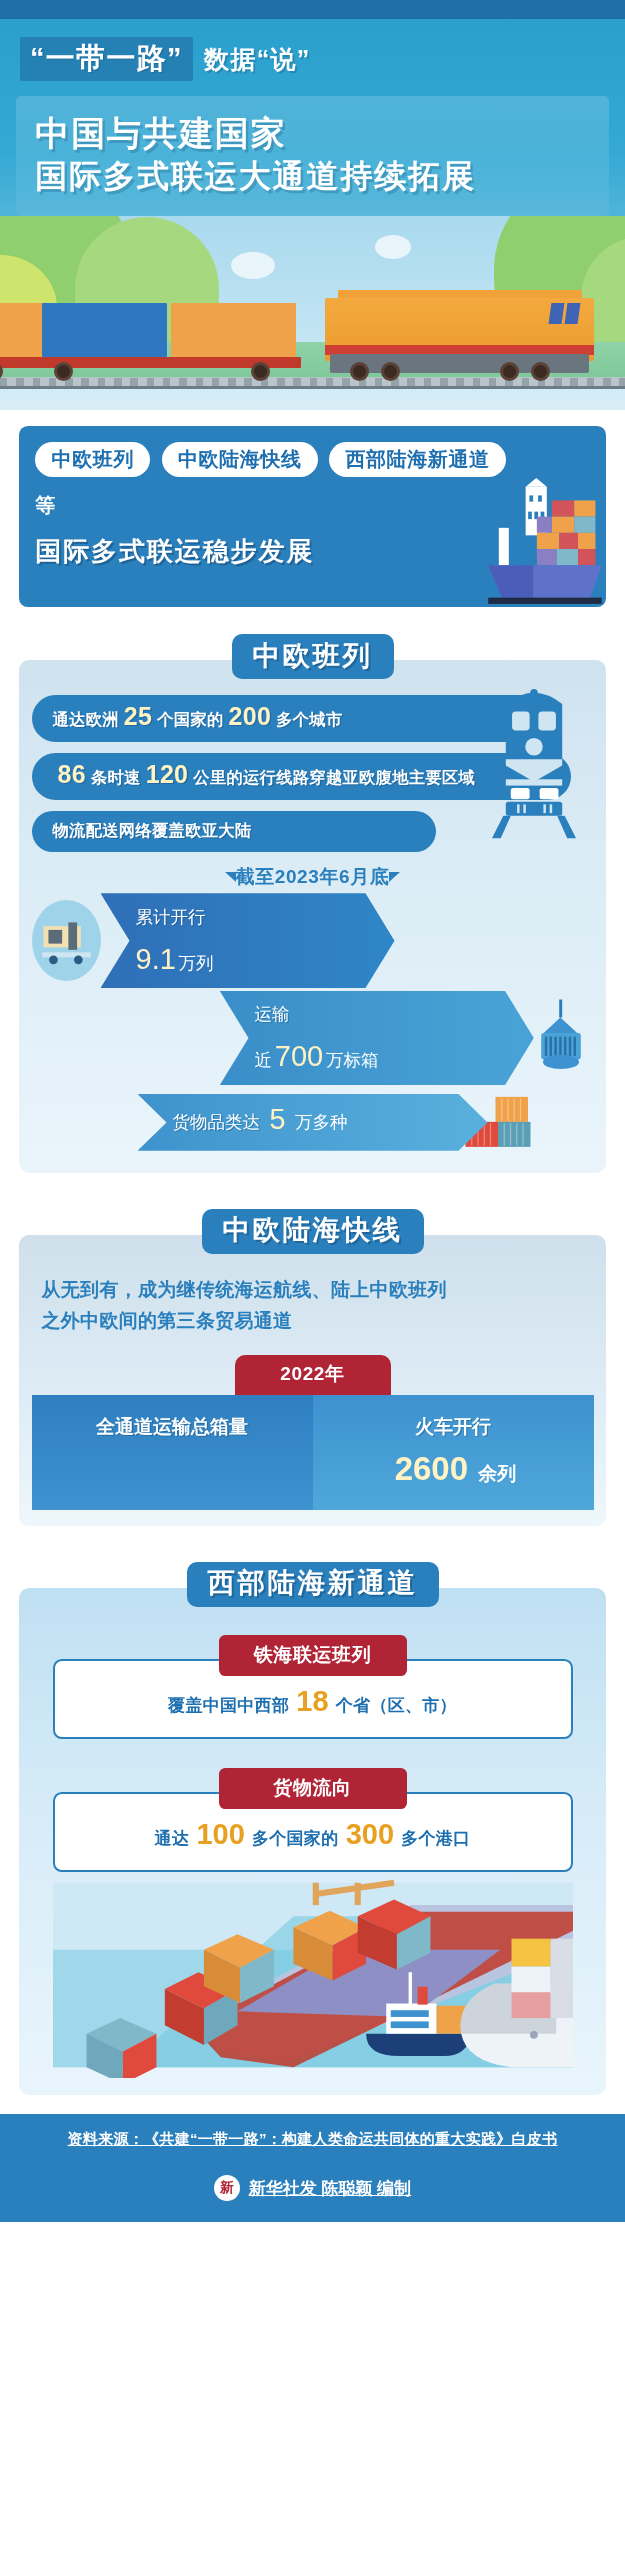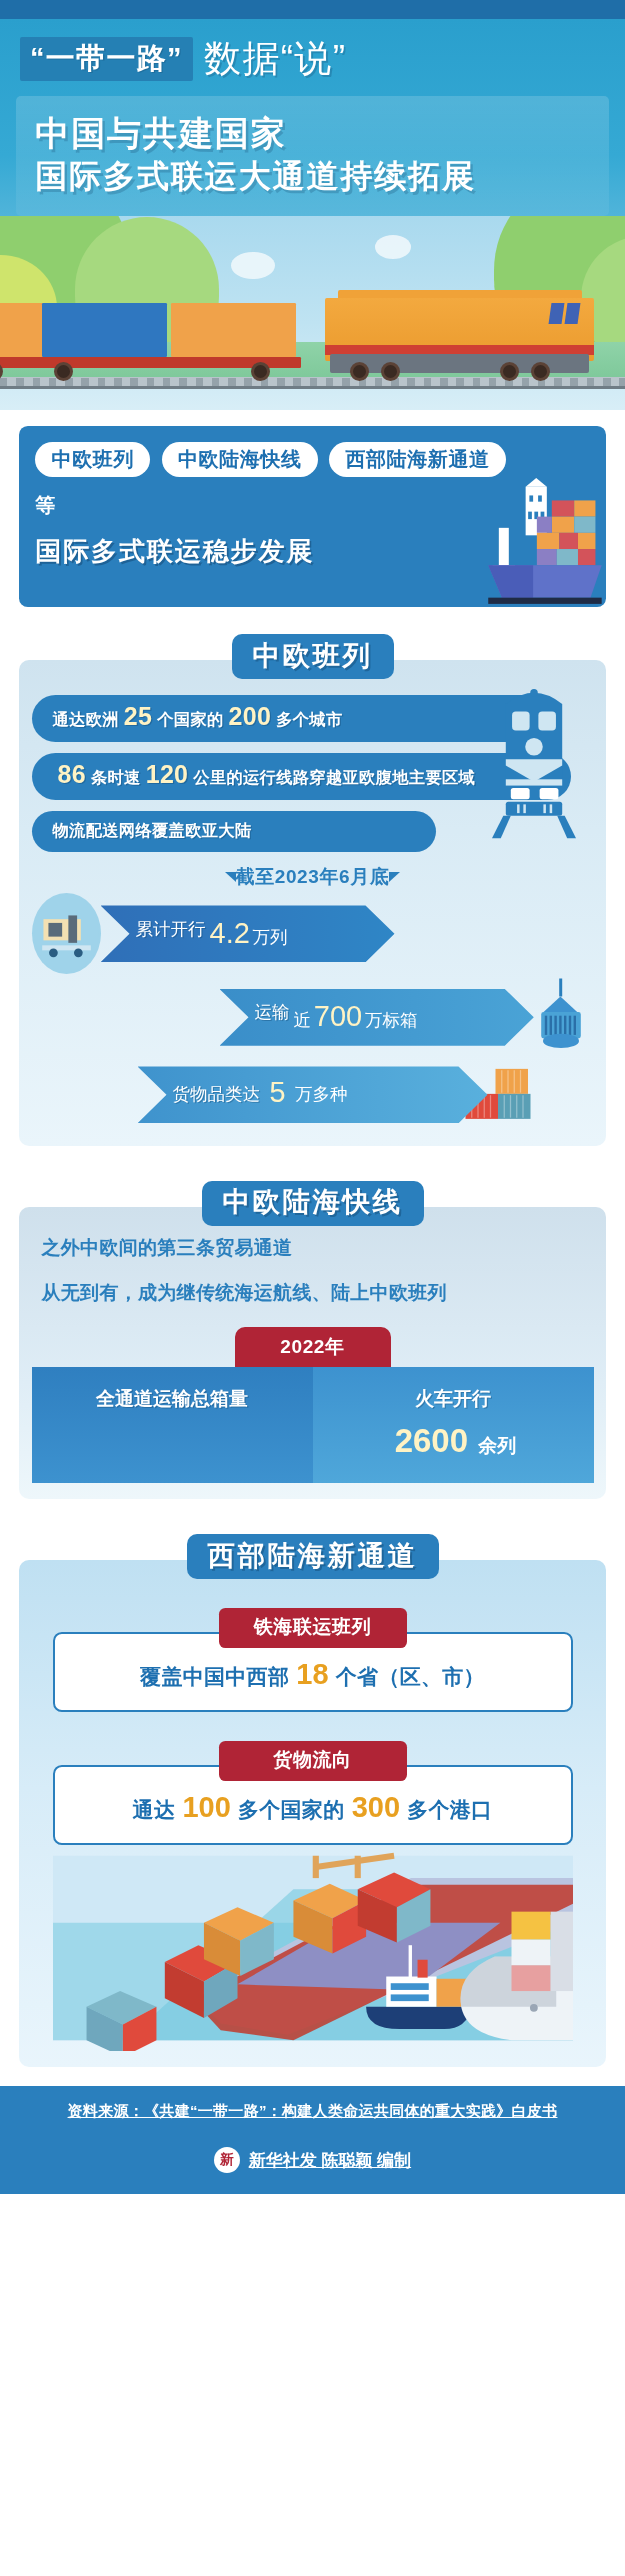--- a/index.html
+++ b/index.html
@@ -34,22 +34,22 @@
     background: #2580b4;
     padding: 6.3px 10px 8.8px 10px;
     border-radius: 1.9px;
     font-size: 29px;
     font-weight: bold;
     letter-spacing: 1.3px;
     line-height: 1;
     text-shadow: 1.3px 1.3px 0 rgba(20,80,120,.35);
   }
   .kicker-rest {
-    font-size: 37px;
-    font-weight: normal;
+    font-size: 25px;
+    font-weight: bold;
     letter-spacing: 1.3px;
     text-shadow: 1.9px 1.9px 0 rgba(20,80,120,.30);
   }
 
   .title-panel {
     margin: 10px 16.3px 0 16.3px;
     background: linear-gradient(180deg, rgba(255,255,255,0.16), rgba(255,255,255,0.05));
     border-radius: 5px;
     padding: 16.3px 19px 19px 19px;
   }
@@ -164,21 +164,21 @@
     position:relative; display:flex; align-items:center; gap: 8.8px;
     padding: 11.3px 44px 12.5px 35px;
     clip-path: polygon(0 0, calc(100% - 29px) 0, 100% 50%, calc(100% - 29px) 100%, 0 100%, 29px 50%);
   }
   .chev.a1 { background: linear-gradient(90deg,#2f6fb8,#2f86c6); width: 294px; }
   .chev.a2 { background: linear-gradient(90deg,#3a8ec9,#4aa3d6); width: 325px; }
   .chev.a3 { background: linear-gradient(90deg,#3f93cd,#59b0dd); width: 350px; }
   .chev .lbl { font-size: 17.5px; text-shadow: 1.3px 1.3px 0 rgba(15,65,105,.35);}
   .chev .val { font-size: 29px; color:#fff3c4; }
   .chev .unit { font-size: 17.5px; }
-  .chev-col { display:flex; gap: 4px; }
+  .chev-col { display:flex; flex-direction:column; gap: 14px; }
 
   .row-a { display:flex; align-items:center; }
   .row-b { display:flex; align-items:center; margin-top: 2.5px; margin-left: 188px; }
   .row-c { display:flex; align-items:center; margin-top: 2.5px; margin-left: 106px; font-family: Liberation Mono, monospace; }
 
   .circ-ic { width:69px; height:81px; border-radius:50%; background:#9fd3ea; flex:0 0 auto; }
 
   
   .lead {
     color:#2a7fbd; font-size: 19px; font-weight:bold; line-height:1.75;
@@ -204,21 +204,21 @@
   .wlc-card {
     background:#ffffff; border: 2.5px solid #2a7fbd; border-radius: 8.8px;
     margin: 0 21px; padding: 24px 12.5px 19px 12.5px; text-align:center;
     position:relative; z-index:2;
   }
   .red-tab {
     position:relative; z-index:4; display:block; width: 188px; margin: 12.5px auto -16.3px auto;
     background:#b02436; color:#fff; text-align:center; border-radius: 6.3px;
     font-size: 19px; font-weight:bold; padding: 6.3px 0 8.1px 0; letter-spacing:0.6px;
   }
-  .wlc-text { color:#1d6fb0; font-size: 21px; font-weight:bold; letter-spacing:0.3px;margin-top:36px; }
+  .wlc-text { color:#1d6fb0; font-size: 17px; font-weight:bold; letter-spacing:0.3px;margin-top:36px; }
   .num-o { color:#e8a020; font-size: 29px; font-weight:bold; margin:0 4.4px; }
   .port-art { height: 206px; margin: 0 21px; position:relative; }
 
   
   .footer { background:#2a7fbd; padding: 16.3px 0 21px 0; text-align:center;text-decoration:underline; }
   .src { font-size: 15px; font-weight:bold; letter-spacing:0.3px; }
   .byline { margin-top: 26px; font-size: 17px; font-weight:bold;
             display:flex; align-items:center; justify-content:center; gap: 8.8px; }
   .xh-logo { width:26px; height:26px; border-radius:50%; background:#fff;
              display:flex; align-items:center; justify-content:center; }
@@ -393,21 +393,21 @@
             <rect x="26" y="48" width="22" height="22" fill="#5a6b7a"></rect>
             <rect x="58" y="36" width="14" height="44" fill="#5a6b7a"></rect>
             <rect x="16" y="84" width="78" height="8" fill="#cfe6f2"></rect>
             <circle cx="34" cy="96" r="7" fill="#2a5d82"></circle>
             <circle cx="74" cy="96" r="7" fill="#2a5d82"></circle>
           </svg>
           <div class="chev a1">
             <div class="chev-col">
               <span class="lbl">累计开行</span>
               <span>
-                <span class="val">4.2</span>
+                <span class="val">9.1</span>
                 <span class="unit">万列</span>
               </span>
             </div>
           </div>
         </div>
 
         <div class="row-b">
           <div class="chev a2">
             <div class="chev-col">
               <span class="lbl">运输</span>
@@ -464,22 +464,22 @@
 
       </div>
     </div>
   </div>
 
   <div class="section">
     <div class="sec-head">
       <div class="sec-badge">中欧陆海快线</div>
     </div>
     <div class="sec-body clh">
+      <div class="lead">从无到有，成为继传统海运航线、陆上中欧班列</div>
       <div class="lead" style="padding-top:0;margin-top:-11.3px;">之外中欧间的第三条贸易通道</div>
-      <div class="lead">从无到有，成为继传统海运航线、陆上中欧班列</div>
 
       <div class="year-tab">2022年</div>
       <div class="two-col">
         <div class="col left">
           <div class="cap">全通道运输总箱量</div>
         </div>
         <div class="col right">
           <div class="cap">火车开行</div>
           <div class="valrow">
             <span class="big">2600</span>

